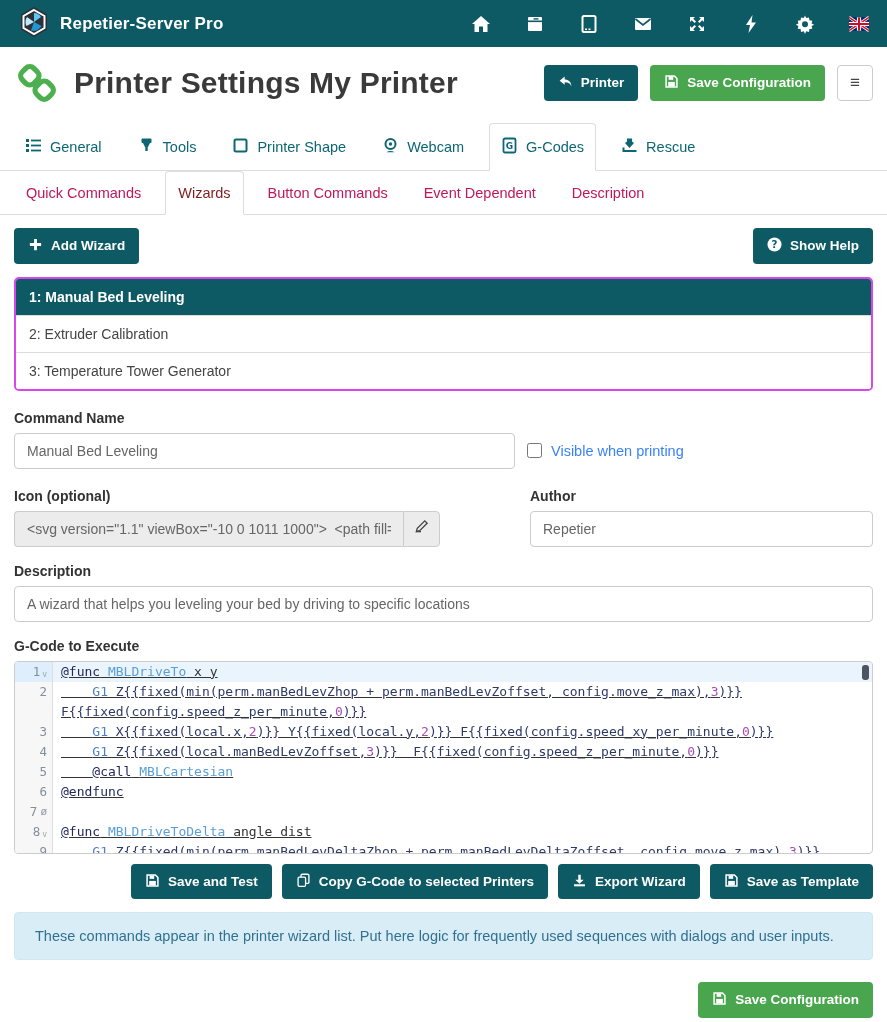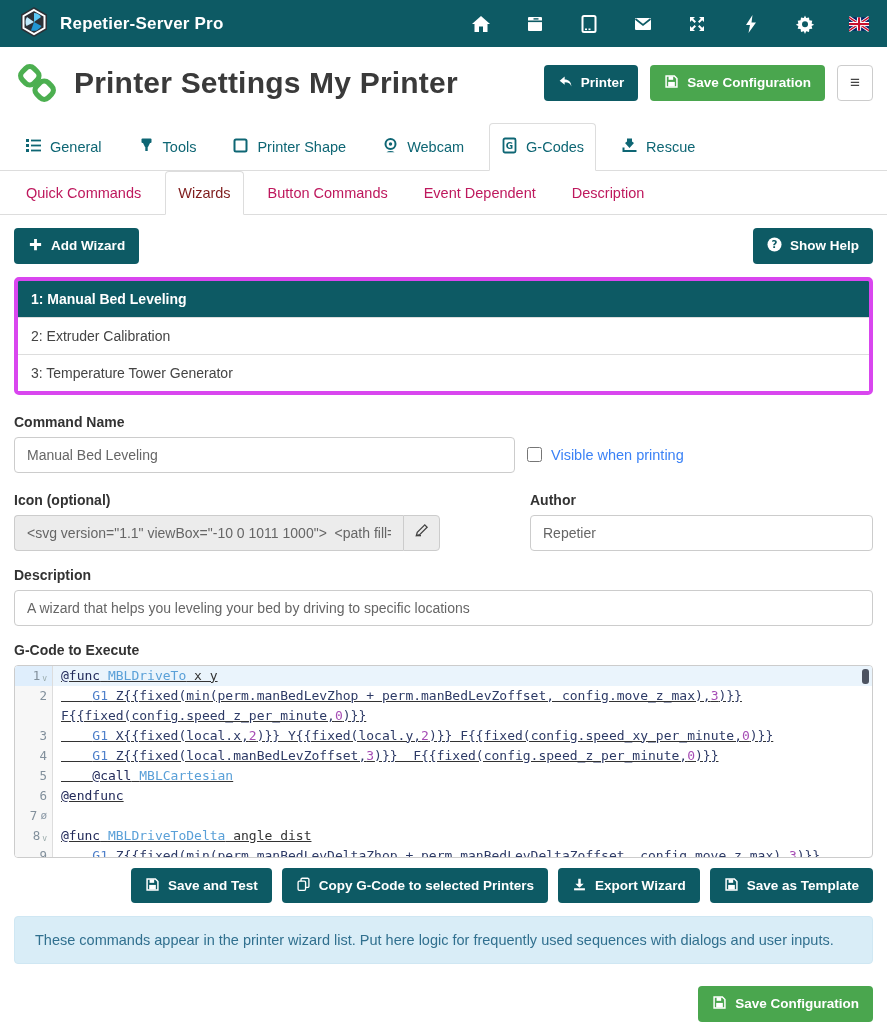--- a/index.html
+++ b/index.html
@@ -43,21 +43,21 @@
   .subtabs { display: flex; align-items: flex-end; padding: 0 14px; border-bottom: 1px solid #ddd; }
   .subtab { padding: 13px 12px; color: #be185d; font-size: 14.5px; cursor: pointer; margin-right: 12px; }
   .subtab.active { color: #7f1d1d; border: 1px solid #ddd; border-bottom: 1px solid #fff;
     border-radius: 4px 4px 0 0; margin-bottom: -1px; background: #fff; }
 
   
   .toolbar { display: flex; align-items: center; margin: 13px 14px 0 14px; }
   .toolbar-right { margin-left: auto; display: flex; gap: 10px; }
 
   
-  .wizard-list { margin: 13px 14px 0 14px; border: 4px solid #d946ef; border-radius: 5px; overflow: hidden; }
+  .wizard-list { margin: 13px 14px 0 14px; border: 2px solid #d946ef; border-radius: 5px; overflow: hidden; }
   .wizard-item { padding: 10px 13px; font-size: 14px; color: #444; background: #fff;
     border-top: 1px solid #ddd; cursor: pointer; }
   .wizard-item:first-child { border-top: none; }
   .wizard-item.selected { background: #0d5a64; color: #fff; font-weight: bold; }
 
   
   .form-area { margin: 0 14px; }
   .field-label { font-size: 14px; font-weight: bold; color: #333; margin-top: 19px; margin-bottom: 7px; }
   .text-input { height: 36px; width: 100%; border: 1px solid #ccc; border-radius: 4px;
     padding: 0 12px; font-size: 14px; color: #666; background: #fff;

